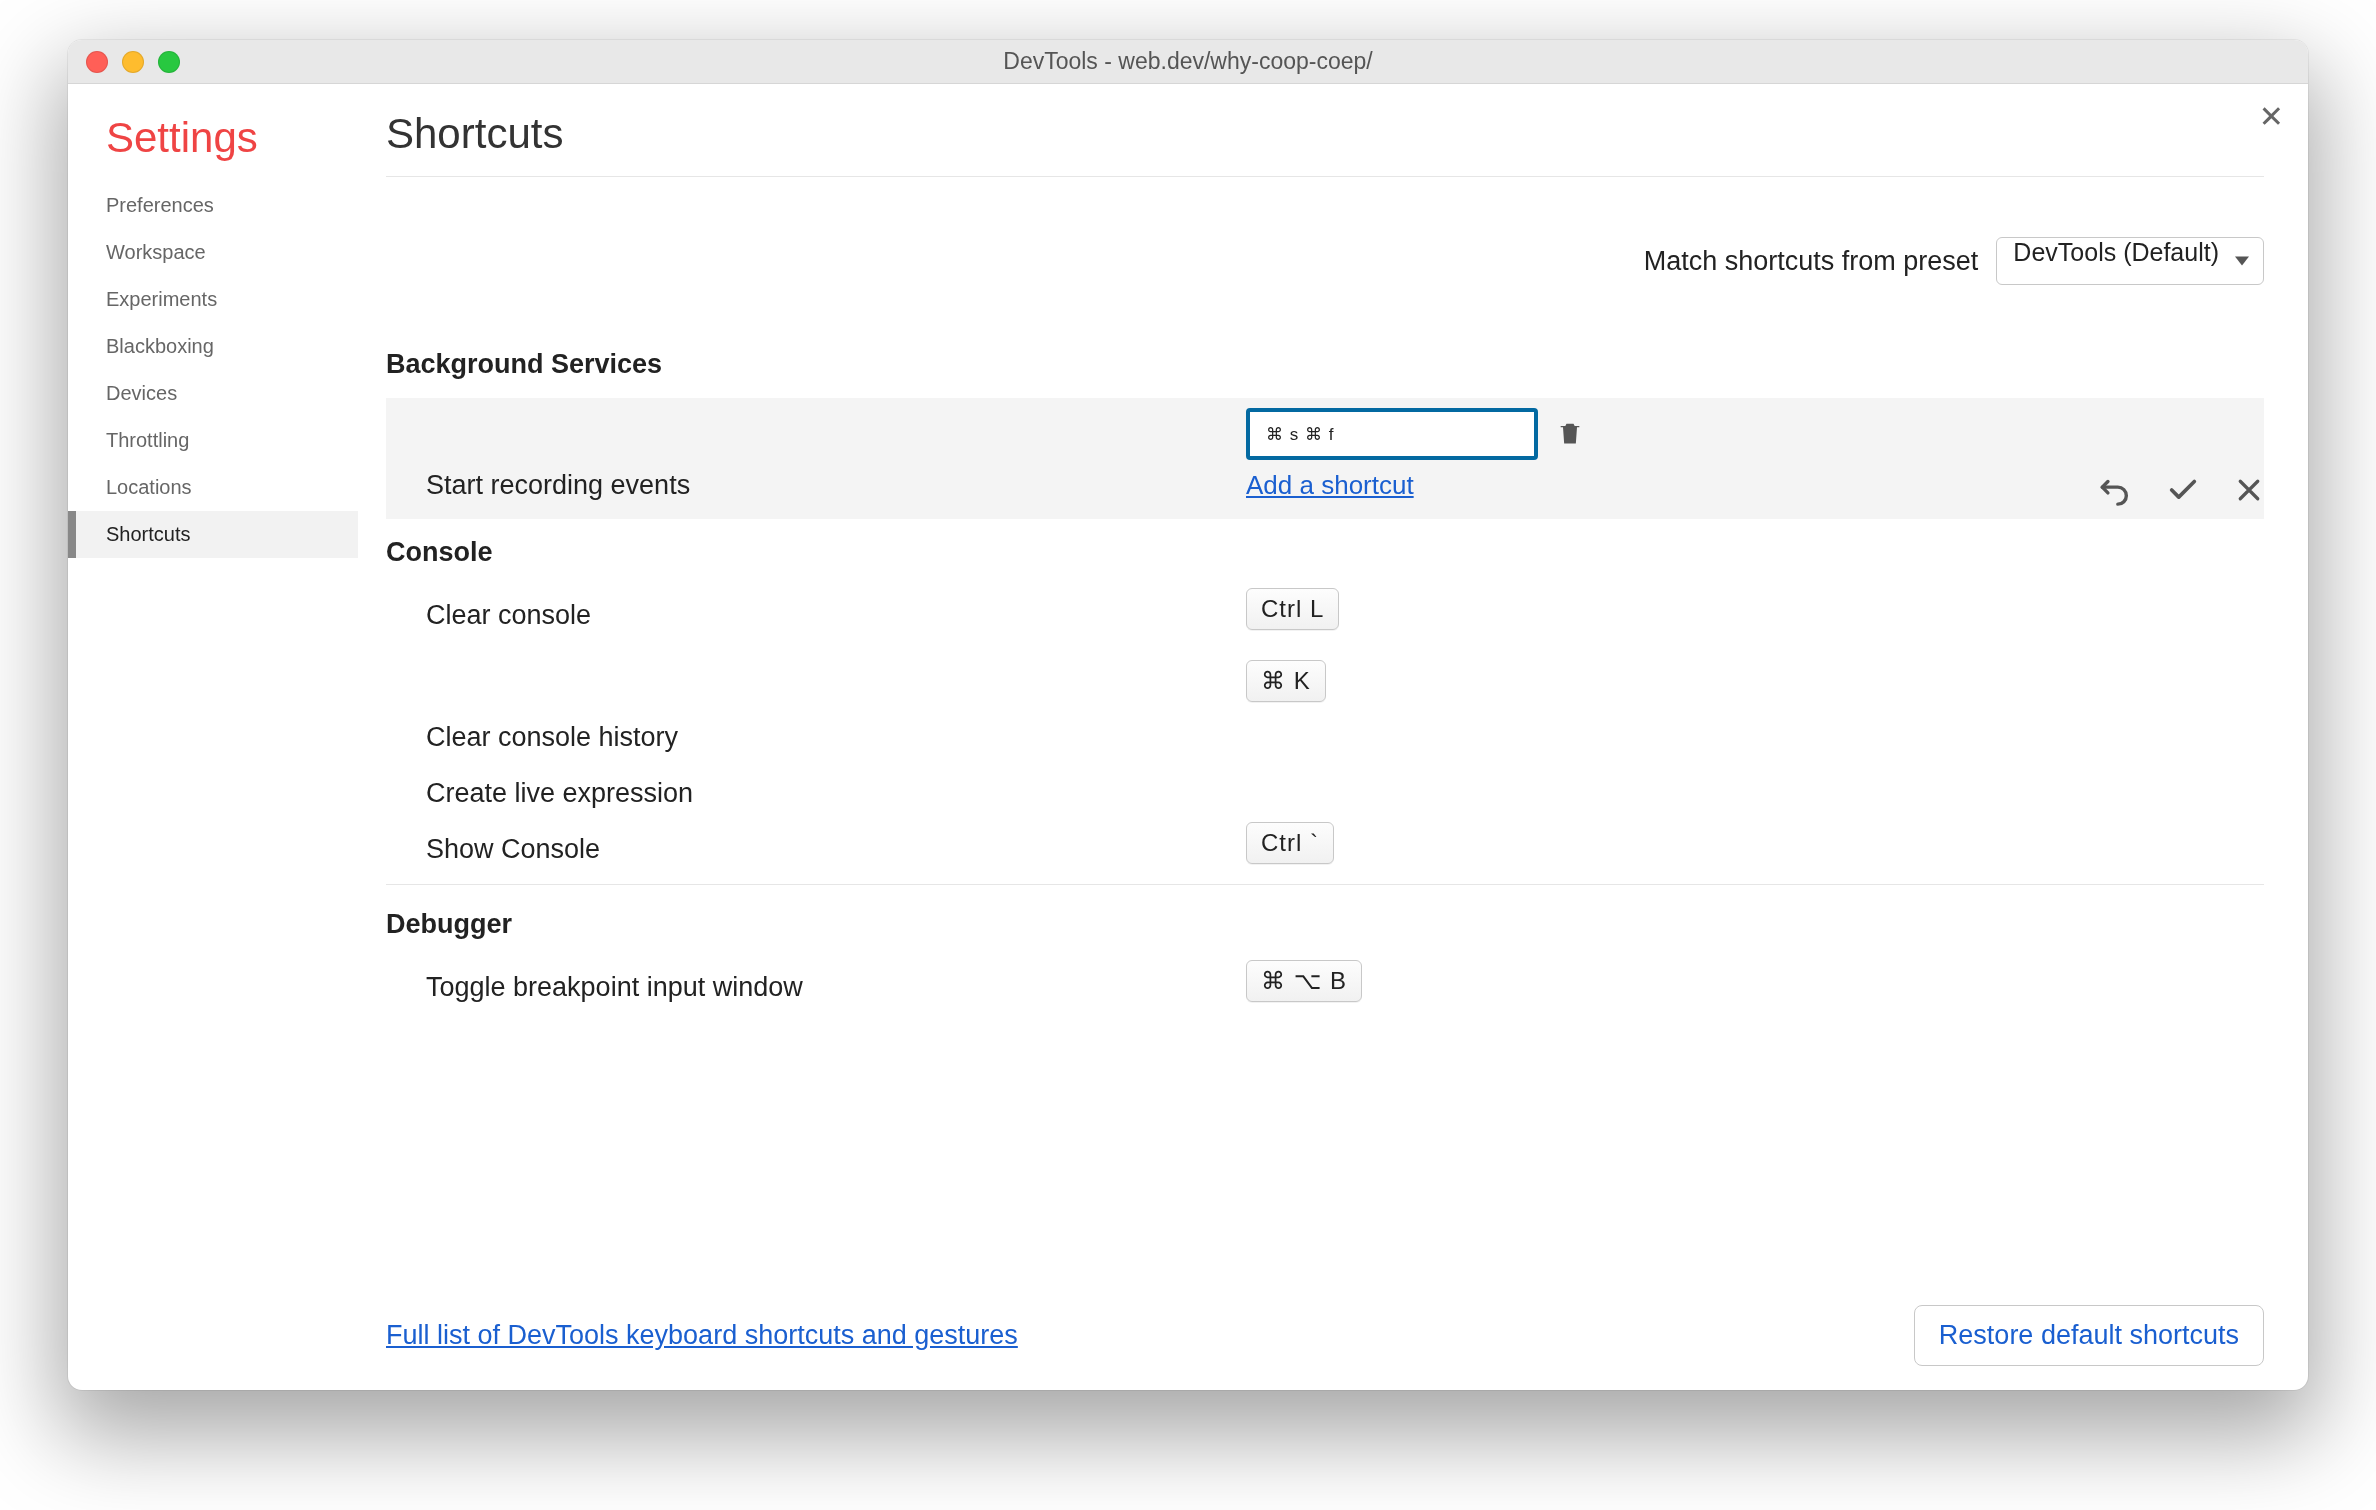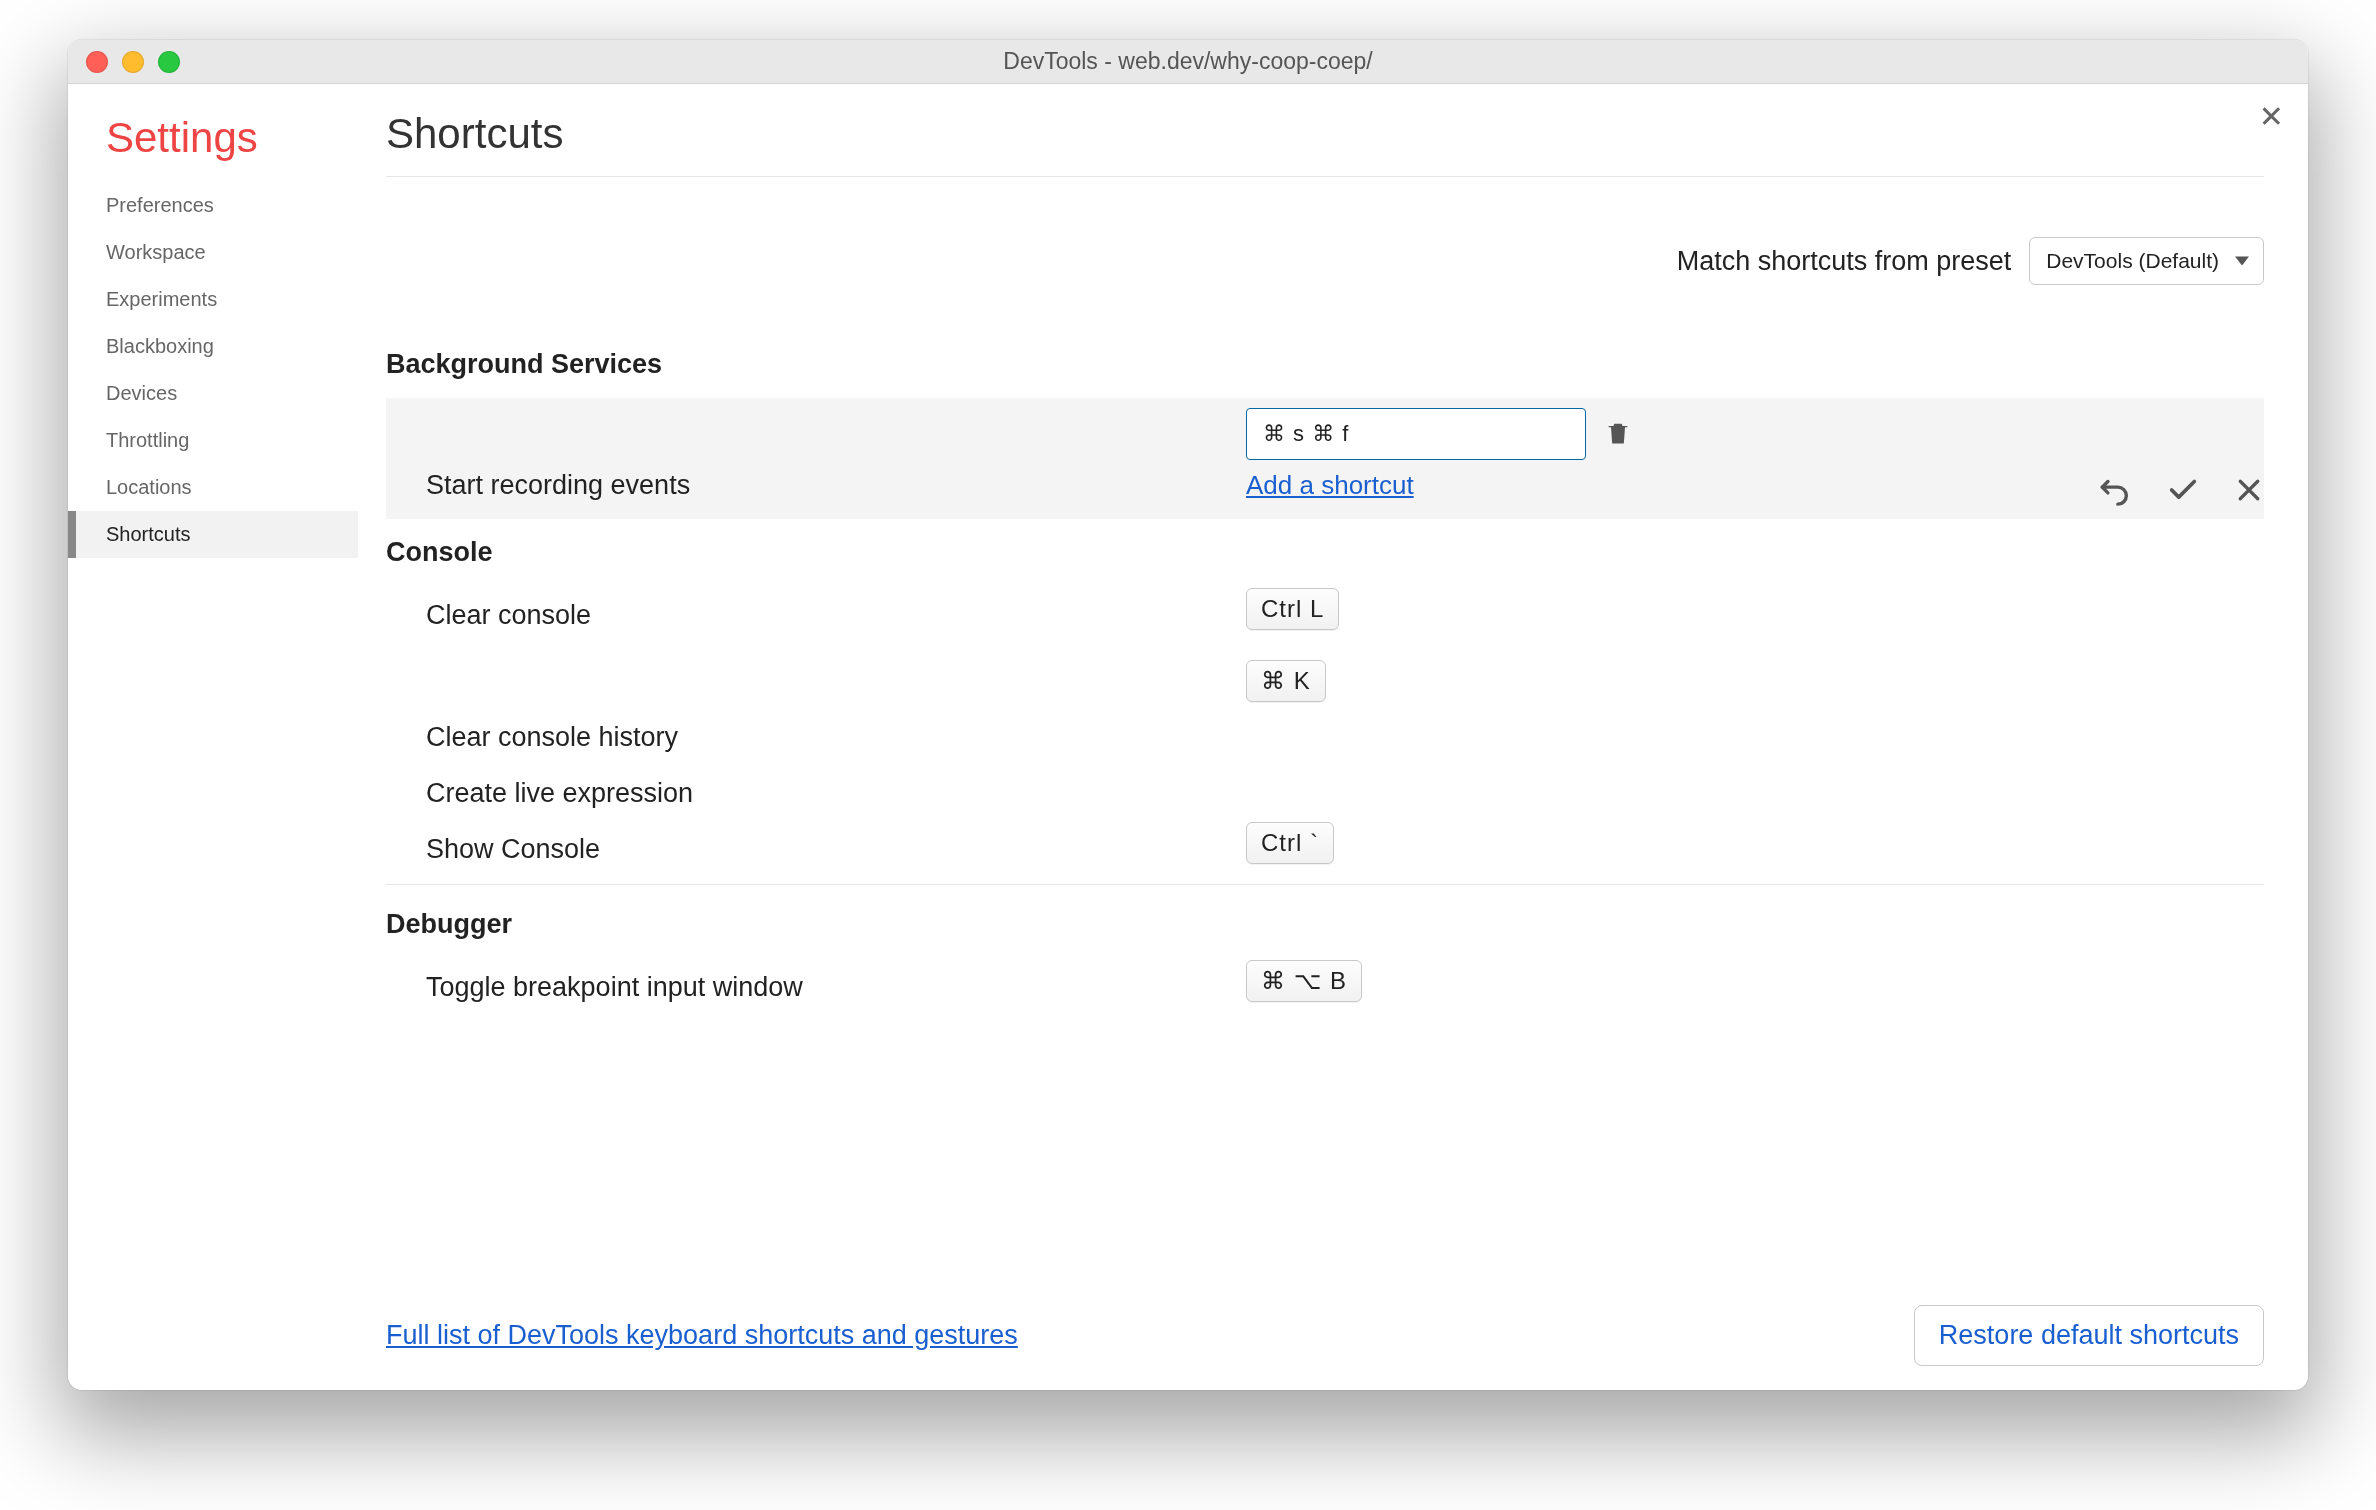--- a/index.html
+++ b/index.html
@@ -92,22 +92,22 @@
   }
   .preset-row {
     display:flex; align-items:center; justify-content:flex-end;
     gap: 18px;
     padding: 60px 0 50px 0;
     font-size:27px; color:#222;
   }
   .select {
     border:1px solid #c8c8c8; border-radius:6px;
     height:48px; padding: 0 44px 0 16px;
-    font-size:21px; color:#222;
-    display:flex; align-items:center;
+    font-size:25px; color:#222;
+    display:flex; 
     position:relative; background:#fff;
   }
   .select::after {
     content:""; position:absolute; right:14px; top:50%;
     width:0; height:0; border-left:7px solid transparent; border-right:7px solid transparent;
     border-top:9px solid #555; transform:translateY(-50%);
   }
   .scroll-area {
     flex:1 1 auto;
     overflow:hidden;
@@ -142,24 +142,24 @@
   }
   .editing-row .label {
     flex: 0 0 820px;
     font-size:27px; color:#222;
     padding-top: 12px;
   }
   .editing-row .edit-col {
     flex:1 1 auto;
   }
   .chord-input {
-    border:1px solid #0369a1; border-radius:4px;
+    border:4px solid #0369a1; border-radius:4px;
     background:#fff;
-    height:52px; width:340px;
-    font-size:22px; color:#222;
+    height:52px; width:292px;
+    font-size:17px; color:#222;
     display:flex; align-items:center; padding:0 16px;
     letter-spacing: 1px;
   }
   .edit-line { display:flex; align-items:center; gap:18px; }
   .trash-icon {
     width:30px; height:34px; cursor:pointer; color:#555; display:inline-block;
   }
   .add-link {
     color:#1a5fd0; text-decoration:underline;
     font-size:26px; margin-top:10px; display:inline-block;

